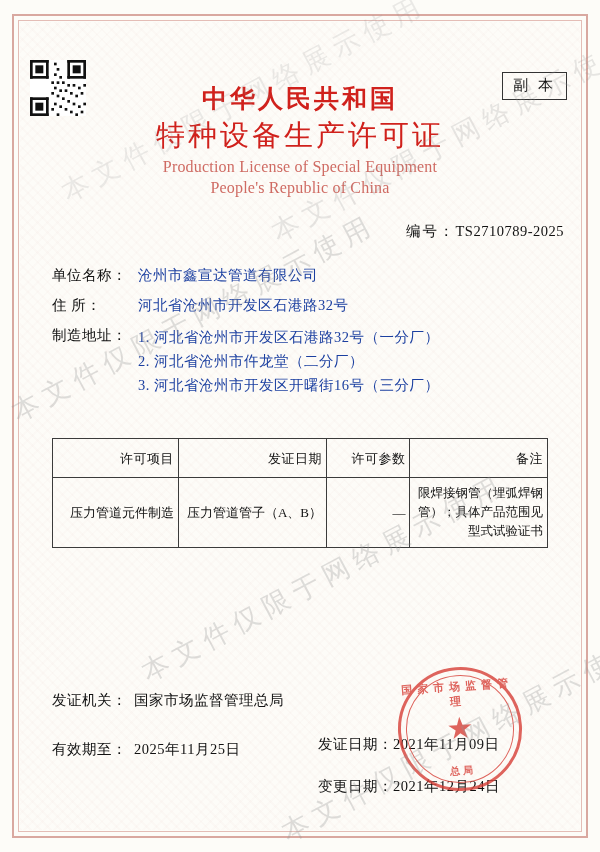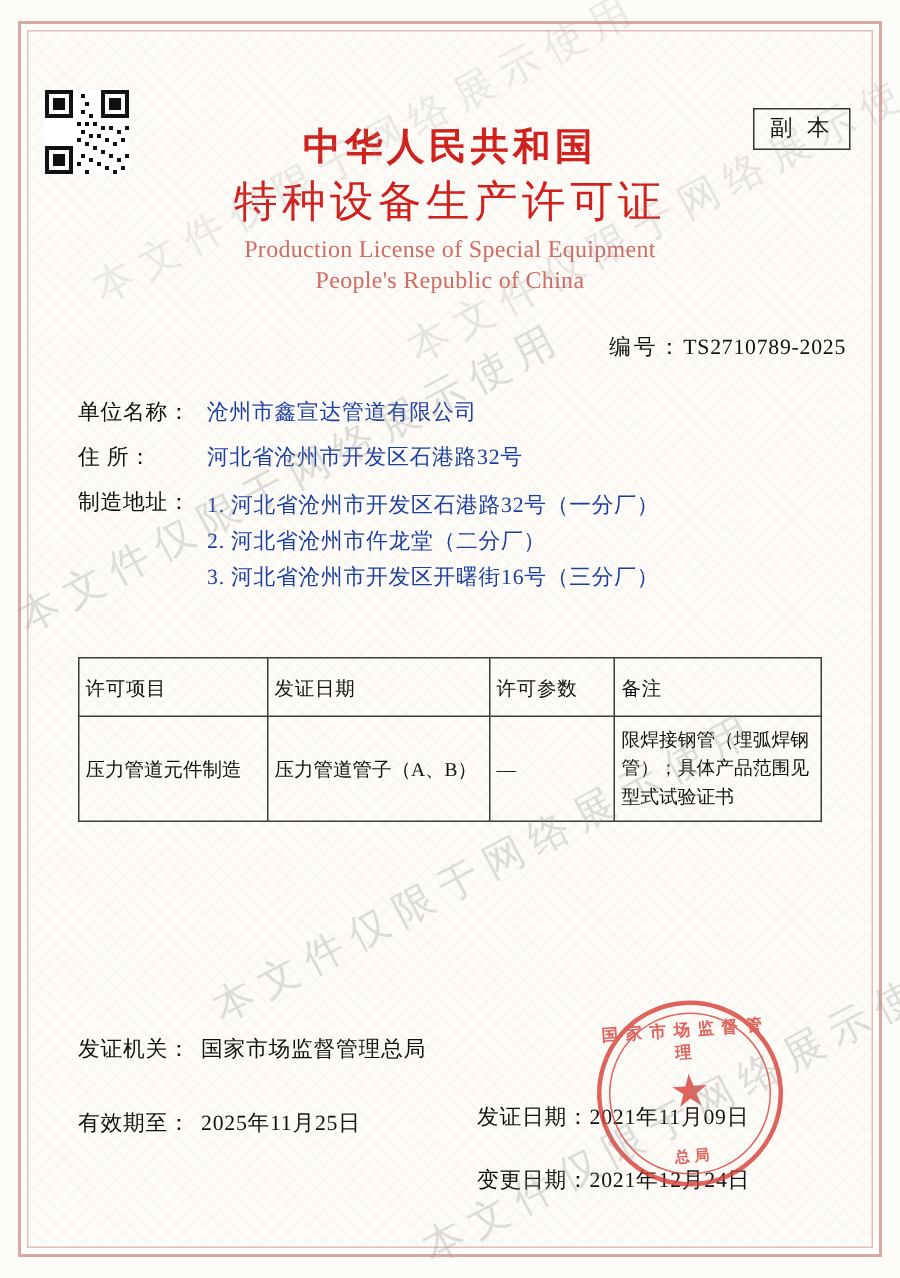--- a/index.html
+++ b/index.html
@@ -176,21 +176,21 @@
     position: absolute;
     left: 52px;
     top: 438px;
     width: 496px;
     border-collapse: collapse;
     font-size: 13px;
     color: #111;
   }
   table.lic th, table.lic td {
     border: 1px solid #3b3b3b;
-    text-align: left;
+    text-align: right;
     vertical-align: middle;
     padding: 6px 4px;
     line-height: 19px;
     margin-left: 24px;
   }
   table.lic th {
     font-weight: normal;
     height: 26px;
     letter-spacing: 0.5px;
   }

